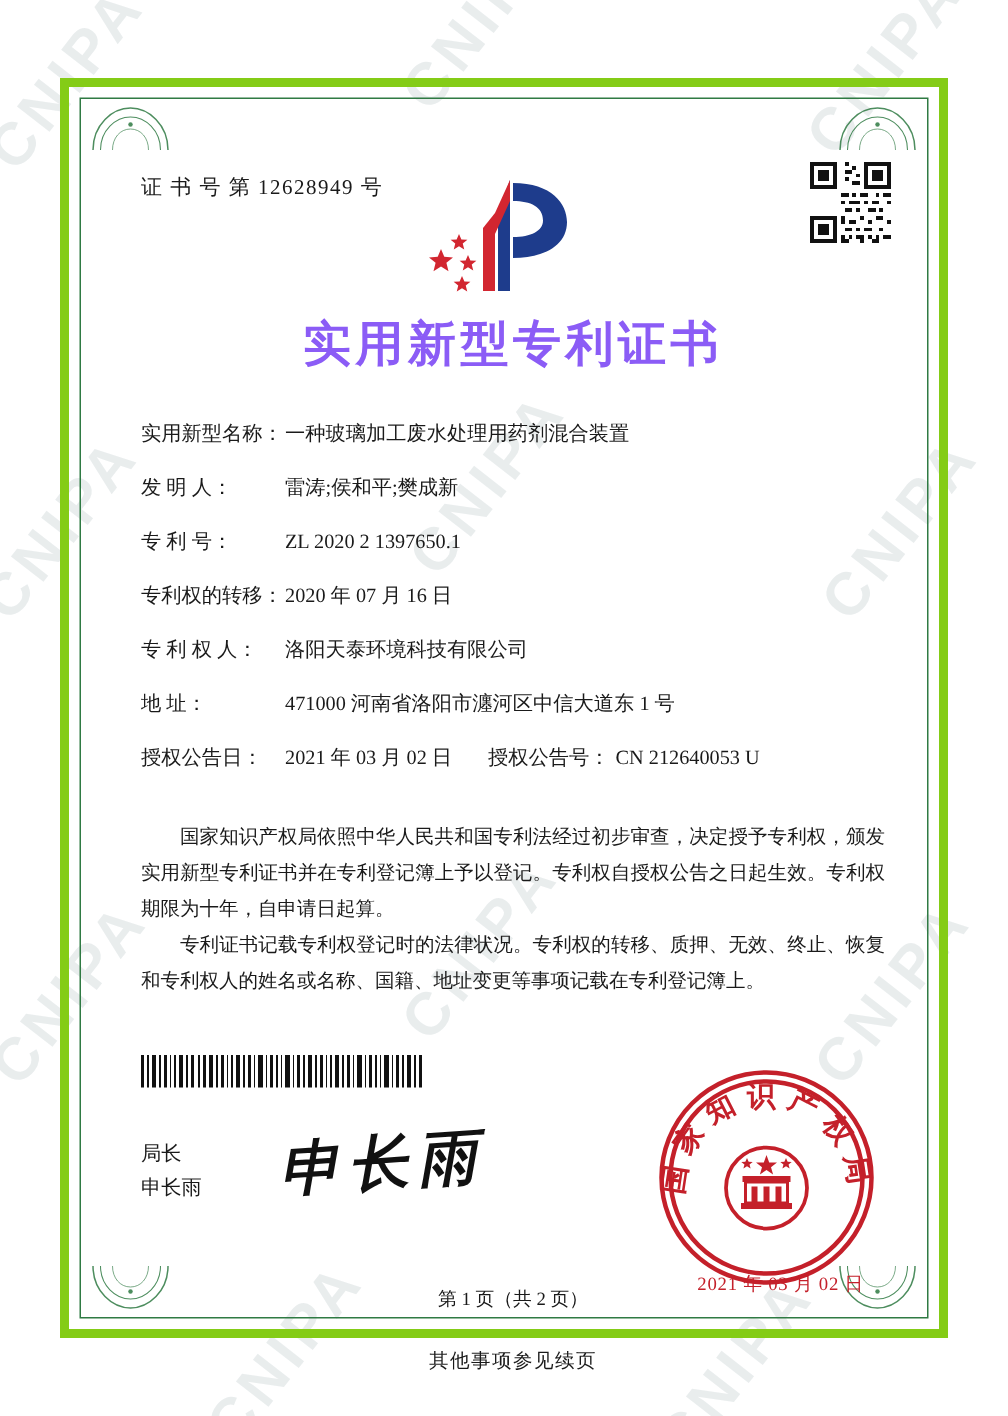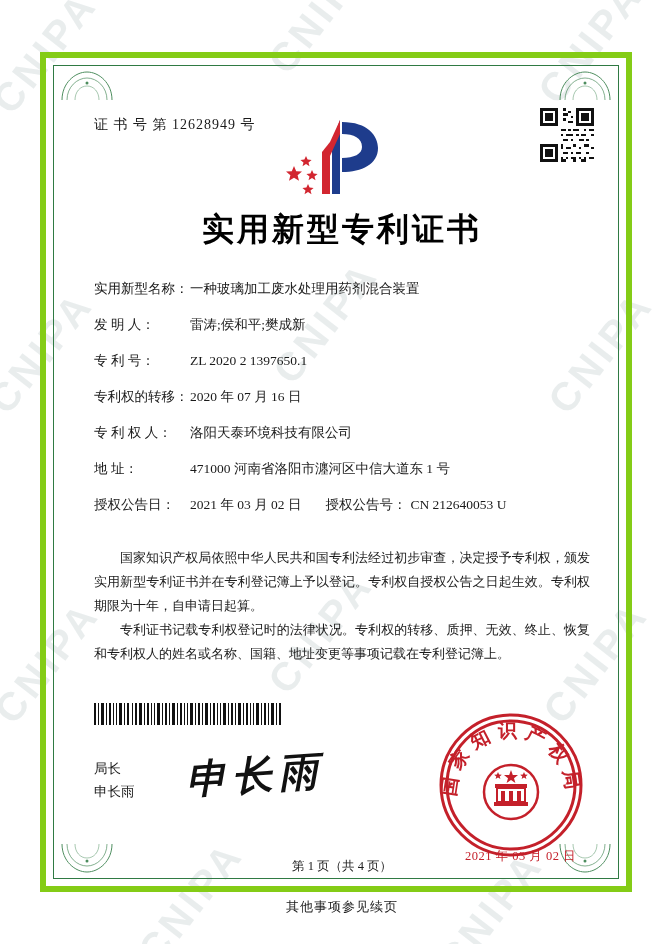--- a/index.html
+++ b/index.html
@@ -99,21 +99,21 @@
   }
   .title {
     position: absolute;
     left: 0;
     right: 0;
     top: 150px;
     text-align: center;
     font-size: 32px;
     font-weight: 700;
     letter-spacing: 3px;
-    color: #000000;
+    color: #8b5cf6;
   }
 
   .fields {
     position: absolute;
     left: 48px;
     top: 222px;
     right: 48px;
   }
   .field {
     display: flex;
@@ -454,17 +454,17 @@
         <rect x="6" y="-1" width="4" height="11" fill="#c4202a"></rect>
         <rect x="-16" y="-8" width="32" height="4" fill="#c4202a"></rect>
         <polygon points="0,-22 1.8,-17 7,-17 3,-13.8 4.4,-9 0,-12 -4.4,-9 -3,-13.8 -7,-17 -1.8,-17" fill="#c4202a"></polygon>
         <polygon points="-13,-20 -11.9,-17.5 -9.2,-17.3 -11.3,-15.6 -10.6,-13 -13,-14.5 -15.4,-13 -14.7,-15.6 -16.8,-17.3 -14.1,-17.5" fill="#c4202a"></polygon>
         <polygon points="13,-20 14.1,-17.5 16.8,-17.3 14.7,-15.6 15.4,-13 13,-14.5 10.6,-13 11.3,-15.6 9.2,-17.3 11.9,-17.5" fill="#c4202a"></polygon>
       </g>
       <polygon points="75,14 81,31 99,31 85,41 90,58 75,48 60,58 65,41 51,31 69,31" fill="#c4202a" opacity="0.0"></polygon>
     </svg>
     <div class="seal-date">2021 年 03 月 02 日</div>
 
-    <div class="page-no">第 1 页（共 4 页）</div>
+    <div class="page-no">第 1 页（共 2 页）</div>
   </div>
 </div>
 
 <div class="footer-note">其他事项参见续页</div>
 
 </body></html>

